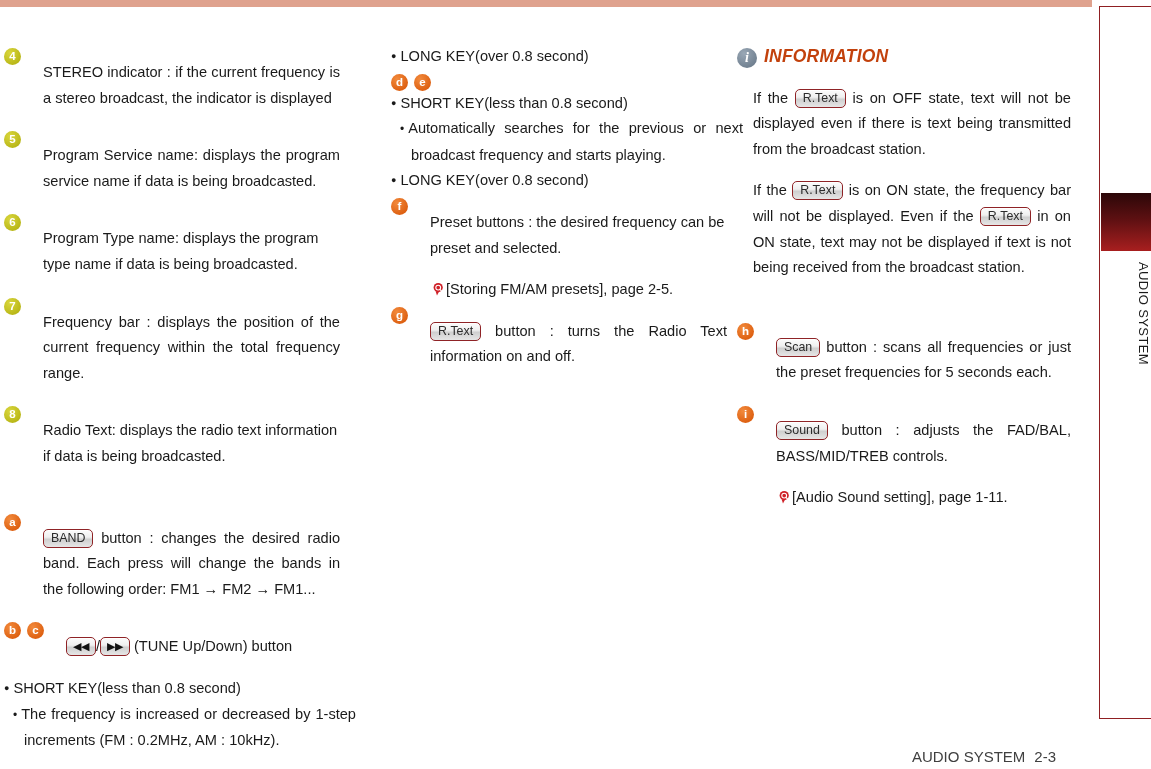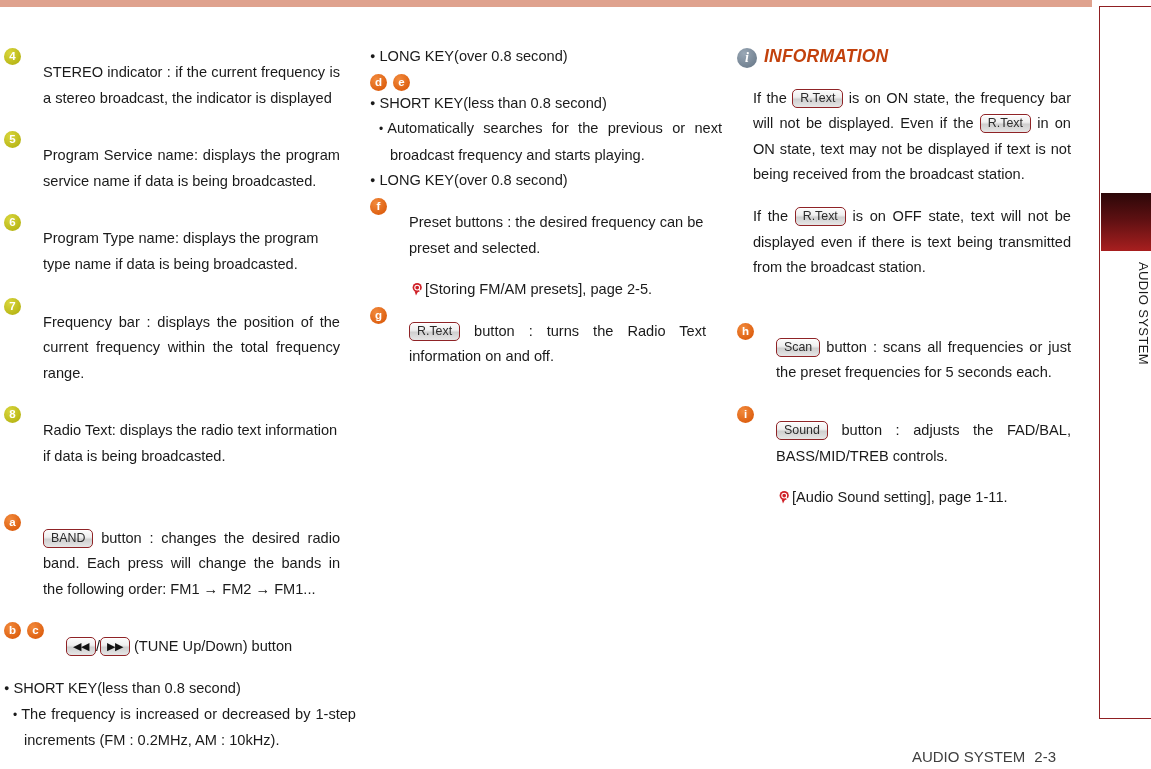--- a/index.html
+++ b/index.html
@@ -61,21 +61,21 @@
 
   
   .col {
     position: absolute;
     top: 44px;
     font-size: 14.6px;
     line-height: 25.6px;
     color: #1a1a1a;
   }
   .col-1 { left: 4px;   width: 352px; }
-  .col-2 { left: 370px; width: 352px; }
+  .col-2 { left: 391px; width: 352px; }
   .col-3 { left: 737px; width: 350px; }
 
   
   .entry {
     display: flex;
     align-items: flex-start;
     margin: 0 0 0 0;
   }
   .entry-body { flex: 1 1 auto; min-width: 0; }
 
@@ -254,23 +254,23 @@
     </div>
   </div>
 
   <div class="col col-3">
 
     <div class="info-head">
       <span class="badge badge-info">i</span>
       <span class="info-title">INFORMATION</span>
     </div>
 
+    <p class="p just"><span>If the</span> <span class="key">R.Text</span> <span>is on OFF state, text will not be displayed even if there is text being transmitted from the broadcast station.</span></p>
+
     <p class="p just"><span>If the</span> <span class="key">R.Text</span> <span>is on ON state, the frequency bar will not be displayed. Even if the</span> <span class="key">R.Text</span> <span>in on ON state, text may not be displayed if text is not being received from the broadcast station.</span></p>
-
-    <p class="p just"><span>If the</span> <span class="key">R.Text</span> <span>is on OFF state, text will not be displayed even if there is text being transmitted from the broadcast station.</span></p>
 
     <div style="height:22px"></div>
 
     <div class="entry">
       <span class="badge badge-ltr">h</span>
       <span class="entry-body">
         <p class="p just"><span class="key">Scan</span> <span>button : scans all frequencies or just the preset frequencies for 5 seconds each.</span></p>
       </span>
     </div>
 

